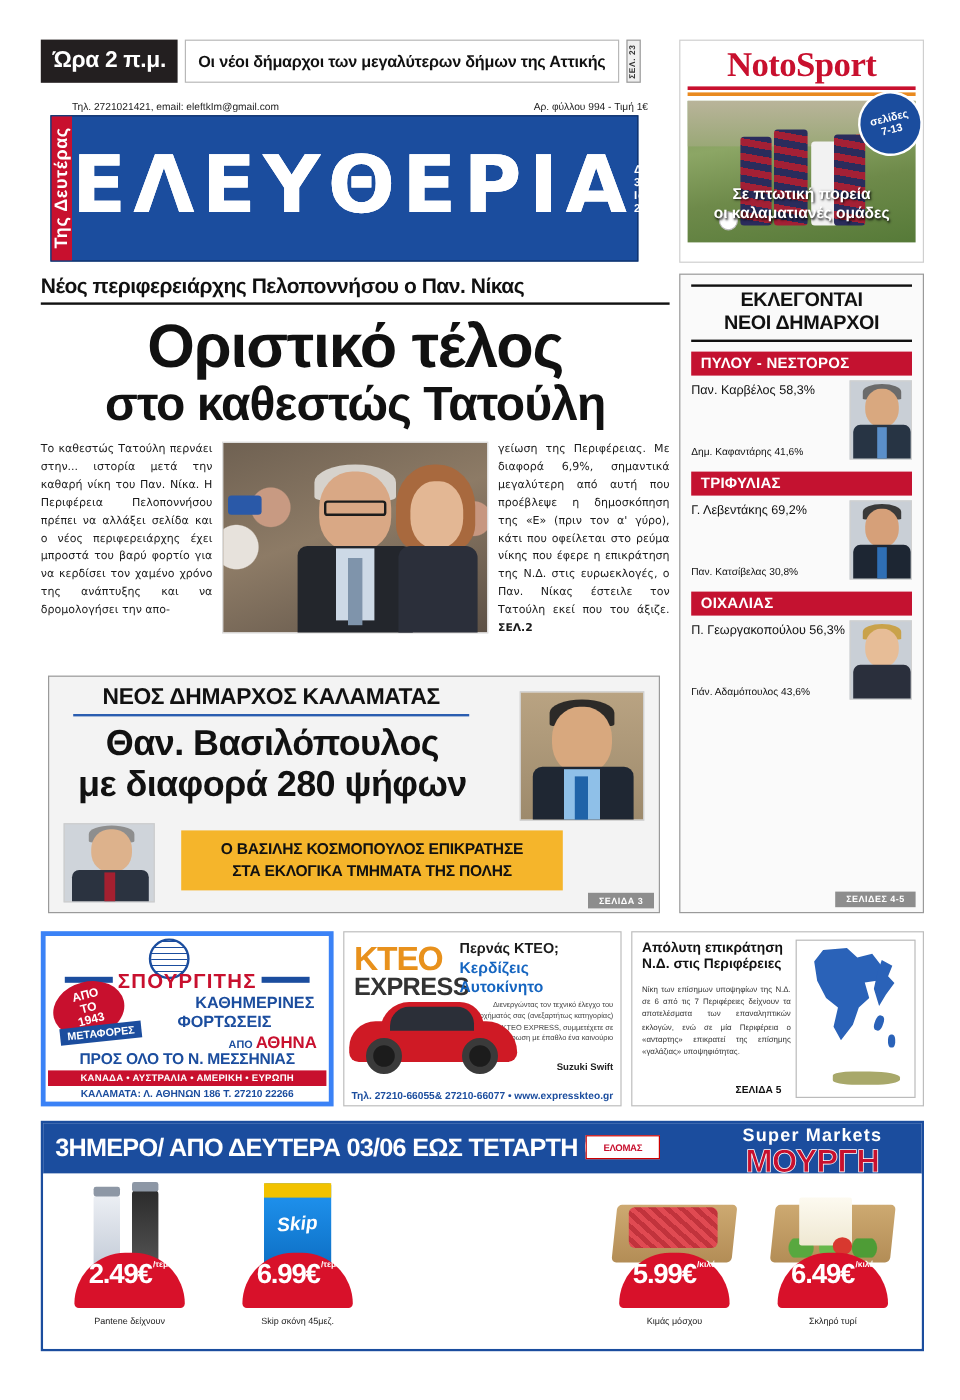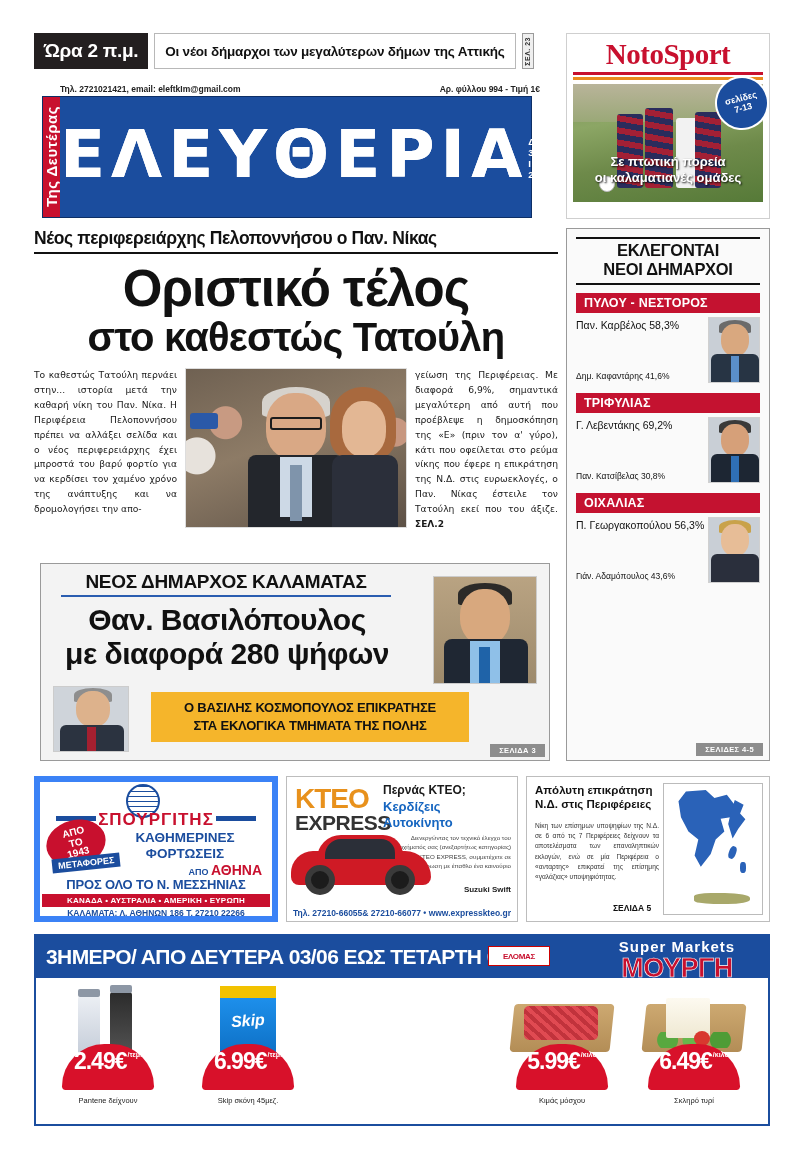--- a/index.html
+++ b/index.html
@@ -35,21 +35,21 @@
     display:flex; align-items:center; justify-content:center;
   }
   .vert-sel {
     writing-mode: vertical-rl; transform: rotate(180deg);
     font-size: 7px; font-weight: bold; color:#333; letter-spacing: 0.5px;
   }
 
   .contactline {
     position: absolute; left: 60px; top: 84px; width: 480px;
     display:flex; justify-content: space-between;
-    font-size: 8.5px; color: #222; font-weight: bold;
+    font-size: 8.5px; color: #222; font-weight: normal;
   }
 
   
   .masthead {
     position: absolute; left: 42px; top: 96px; width: 490px; height: 122px;
     background: #1b4d9e; display: flex; align-items: stretch;
     border: 1px solid #0d2f66;
   }
   .masthead-side {
     width: 30px; background: #c8102e; color: #fff;
@@ -275,21 +275,21 @@
   .f-body { position:absolute; left:2px; top:36px; width:48px; height:30px;
     border-radius:6px 6px 0 0; }
   .f-tie  { position:absolute; left:22px; top:38px; width:8px; height:28px; }
 
   
   .adrow { position: absolute; left: 34px; top: 776px; width: 736px; height: 146px; }
   .ad {
     position: absolute; top: 0; height: 146px; background:#fff;
     border: 1px solid #bdbdbd; overflow: hidden;
   }
-  .ad-spourgitis { left: 0; width: 244px; border: 6px solid #3b82f6; }
+  .ad-spourgitis { left: 0; width: 244px; border: 4px solid #3b82f6; }
   .ad-kteo { left: 252px; width: 232px; }
   .ad-map { left: 492px; width: 244px; }
 
   .sp-top { position: relative; height: 58px; }
   .sp-globe {
     position:absolute; left: 86px; top: 2px; width: 34px; height: 34px;
     border-radius: 50%; border: 2px solid #1b4d9e;
     background: repeating-linear-gradient(0deg, transparent 0 4px, #1b4d9e 4px 5px);
   }
   .sp-name {
@@ -305,21 +305,21 @@
     display:flex; flex-direction:column; align-items:center; justify-content:center;
     font-size: 10px; font-weight:bold; line-height:1.05; transform: rotate(-14deg);
     z-index: 3;
   }
   .sp-meta {
     position:absolute; left: 12px; top: 74px; background:#1b4d9e; color:#fff;
     font-size: 9px; font-weight:bold; padding: 2px 6px; transform: rotate(-6deg);
     z-index: 3;
   }
   .sp-l1 { position:absolute; right: 12px; top: 48px; font-size: 13.5px;
-    font-weight:bold; color:#1b4d9e; width: 150px; text-align:center; }
+    font-weight:bold; color:#1b4d9e; width: 150px; text-align:right; }
   .sp-l2 { position:absolute; right: 12px; top: 64px; font-size: 13.5px;
     font-weight:bold; color:#1b4d9e; width: 150px; text-align:center; }
   .sp-l3 { position:absolute; right: 10px; top: 80px; width: 156px;
     font-size: 9px; font-weight:bold; color:#1b4d9e; text-align:right; }
   .sp-l3 .athina { color:#c8102e; font-size: 14px; }
   .sp-l4 { position:absolute; left:0; right:0; top: 95px; text-align:center;
     font-size: 13px; font-weight: bold; color:#1b4d9e; letter-spacing:-0.2px; }
   .sp-countries {
     position:absolute; left: 2px; right: 2px; top: 112px; height: 13px;
     background:#c8102e; color:#fff; font-size: 8px; font-weight:bold;

